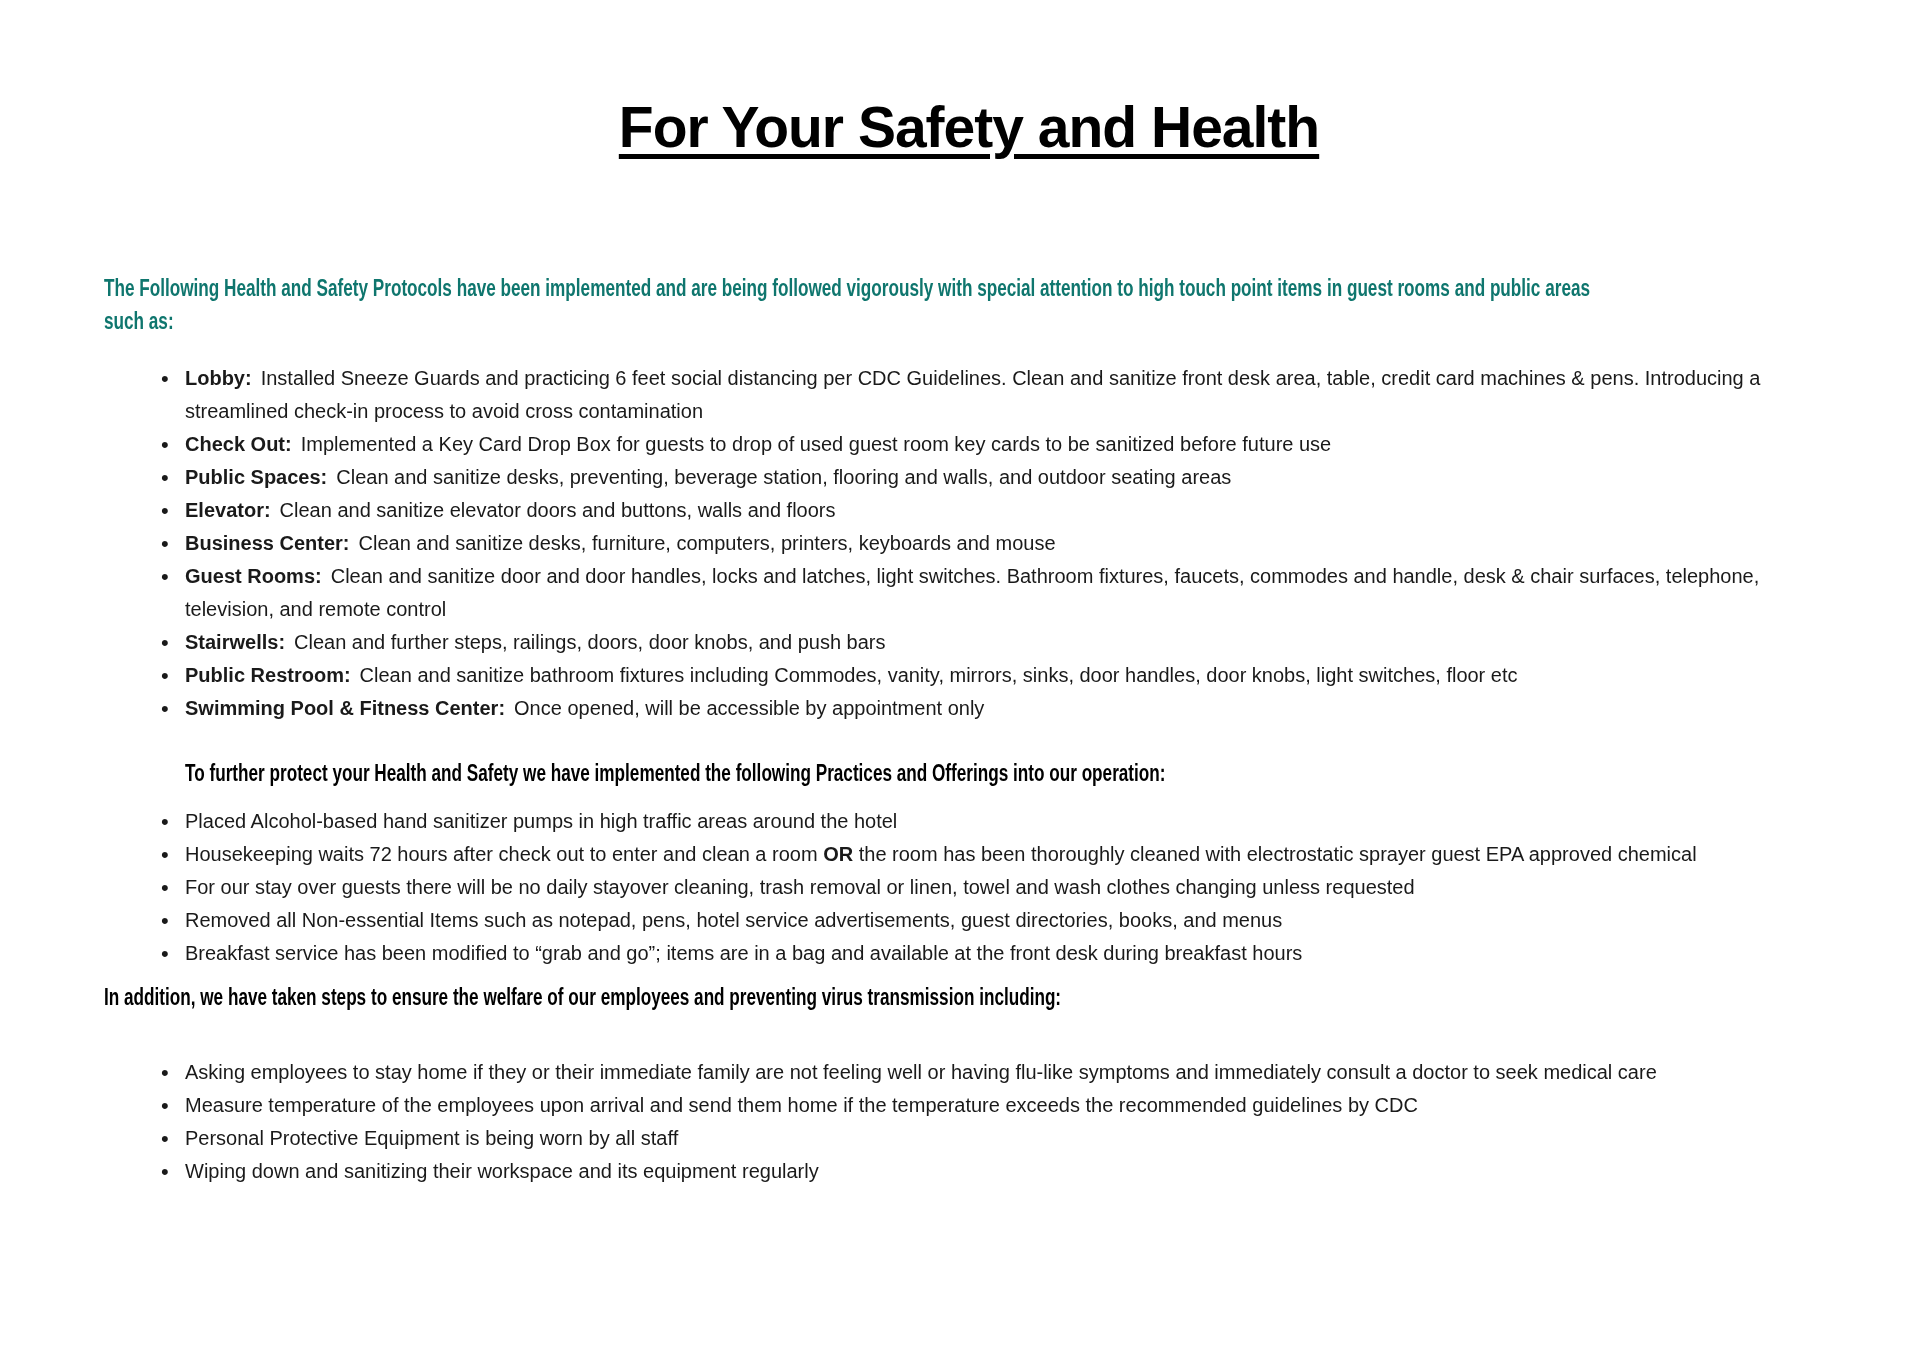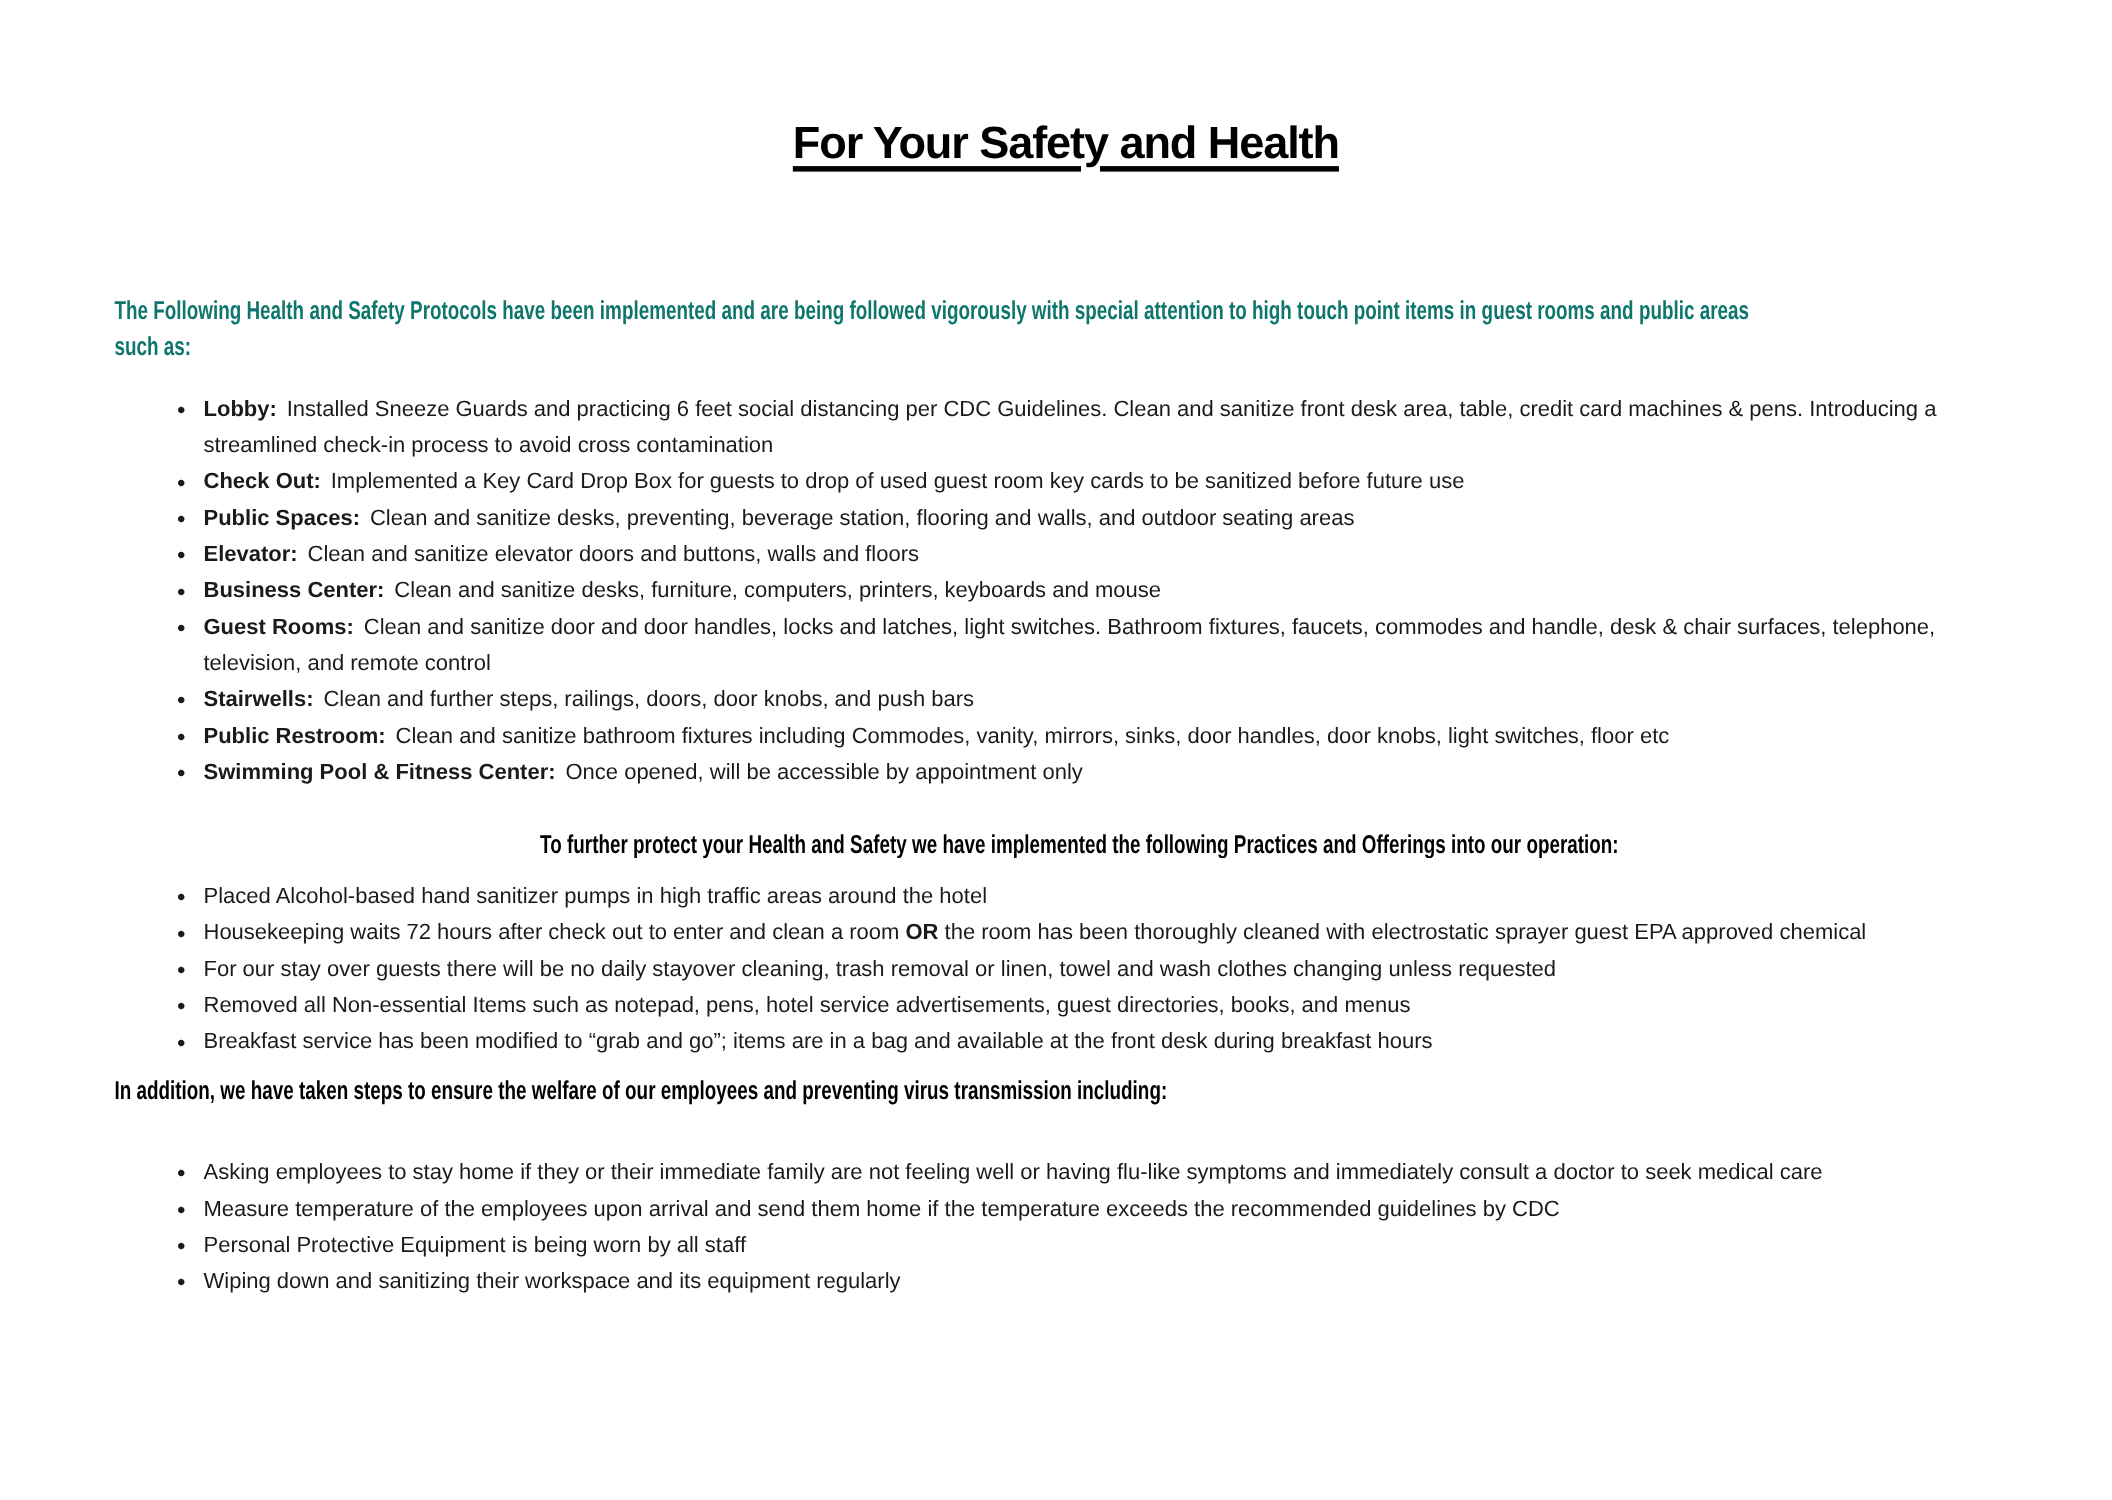--- a/index.html
+++ b/index.html
@@ -8,23 +8,23 @@
     height: 1364px;
     background: #ffffff;
     color: #1a1a1a;
     font-family: "Liberation Sans", sans-serif;
     overflow: hidden;
   }
   .page { padding: 92px 86px 0 104px; }
 
   
   h1 {
-    margin: 16px;
+    margin: 4px;
     text-align: center;
-    font-size: 41px;
+    font-size: 57px;
     font-weight: bold;
     color: #000;
     letter-spacing: -1px;
     line-height: 1.12;
   }
   .title-text {
     text-decoration: underline;
     text-decoration-thickness: 5px;
     text-underline-offset: 7px;
   }
@@ -63,21 +63,21 @@
   }
   .label { font-weight: bold; margin-right: 9px; }
   .b { font-weight: bold; }
 
   .subheading {
     font-weight: bold;
     font-size: 23.5px;
     line-height: 33px;
     color: #000;
   }
-  .subheading-practices { margin-top: 32px; padding-left: 81px; text-align: right; }
+  .subheading-practices { margin-top: 32px; padding-left: 81px; }
   .subheading-employees { margin-top: 11px; }
 </style>
 </head>
 <body>
 
 <div class="page">
 
   <h1><span class="title-text">For Your Safety and Health</span></h1>
 
   <div class="intro">

